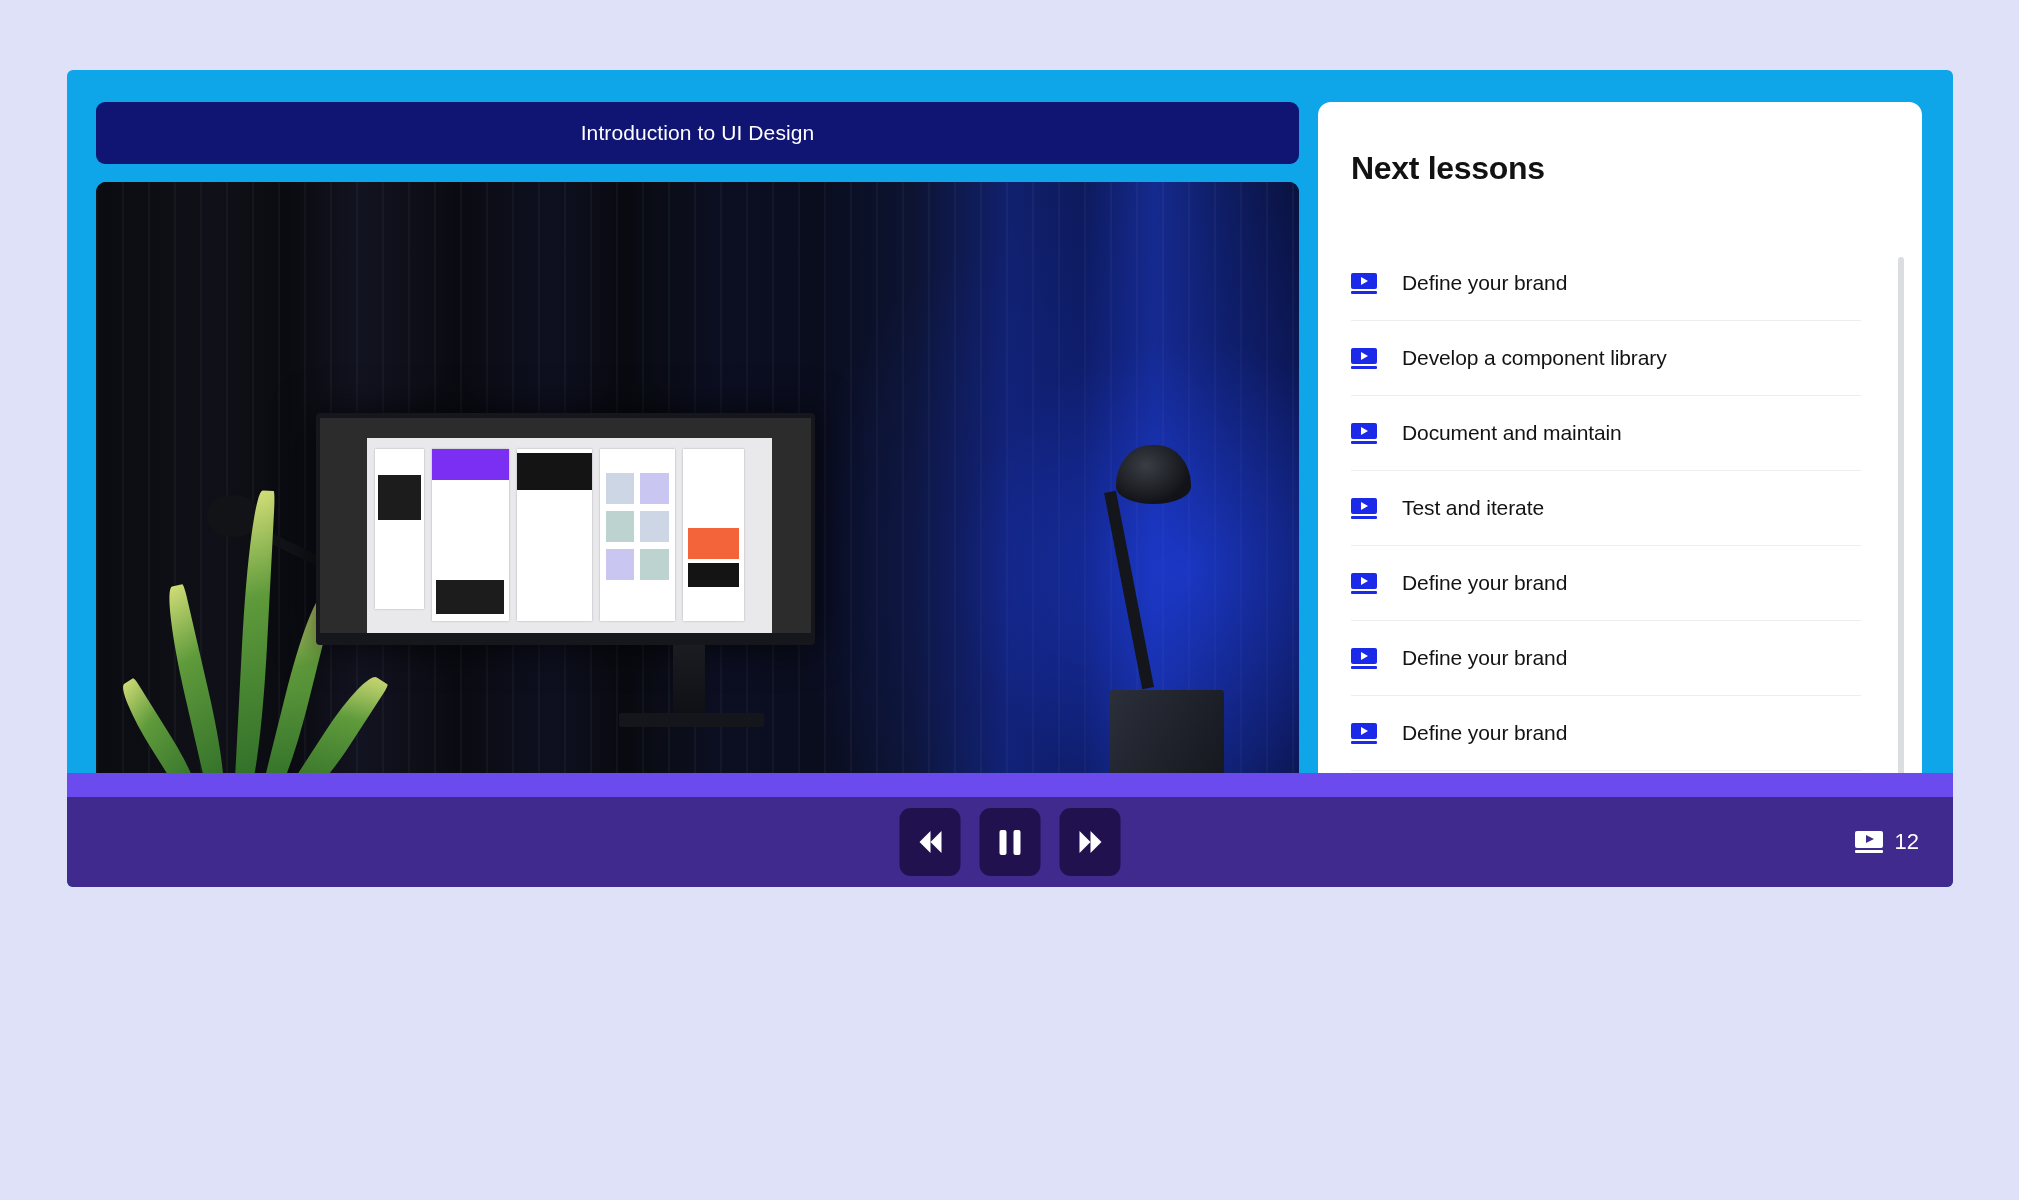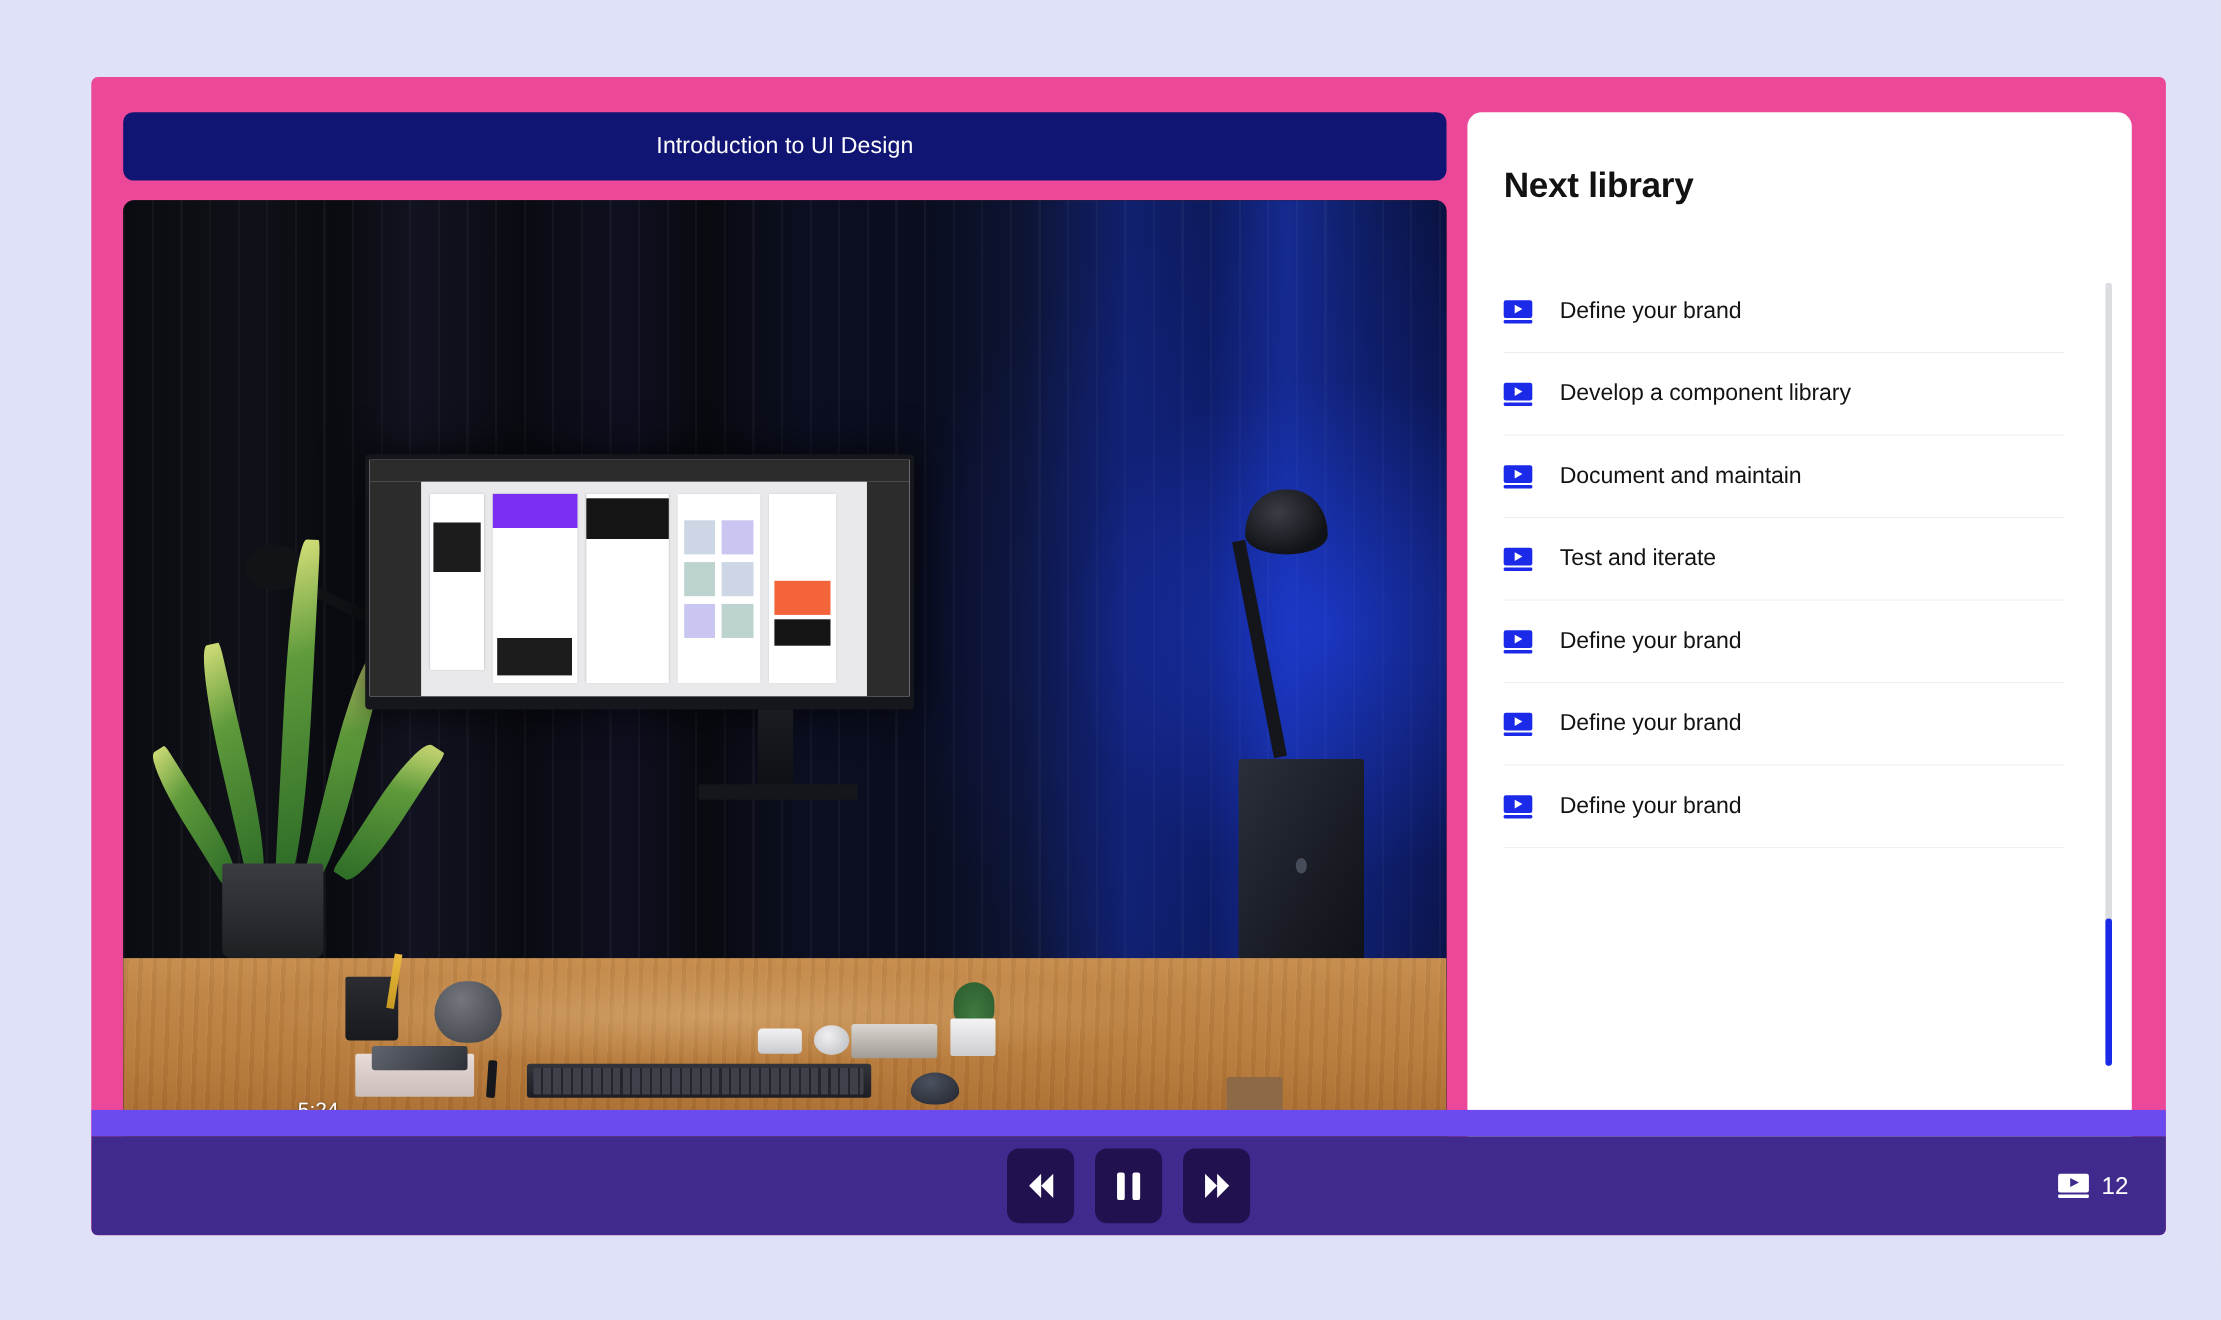--- a/index.html
+++ b/index.html
@@ -7,25 +7,24 @@
     width:2019px; height:1200px;
     background:#dee1f7;
     font-family:"Liberation Sans", sans-serif;
     overflow:hidden;
   }
 
   
   #app-frame{
     position:absolute;
     left:67px; top:70px;
-    width:1886px; height:1053px;
-    background:#ec4899;
+    width:1886px; height:817px;
+    background:#0ea5e9;
     border-radius:6px;
     overflow:hidden;
-    margin-left:16px;
   }
 
   
   #course-header{
     position:absolute;
     left:29px; top:32px;
     width:1203px; height:62px;
     background:#101573;
     border-radius:9px;
     display:flex; align-items:center; justify-content:center;
@@ -513,21 +512,21 @@
       <div class="succulent-pot"></div>
     </div>
 
     <span id="video-time-label">5:24</span>
     <div id="video-progress-track">
       <div id="video-progress-fill" style="width: 22%;"></div>
     </div>
   </div>
 
   <div id="lessons-panel">
-    <h2 id="lessons-title">Next library</h2>
+    <h2 id="lessons-title">Next lessons</h2>
     <div id="lessons-list">
         <div class="lesson-item">
           <span class="lesson-icon">
             <span class="screen"></span>
             <span class="tri"></span>
             <span class="bar"></span>
           </span>
           <span class="lesson-label">Define your brand</span>
         </div>
         <div class="lesson-item">

